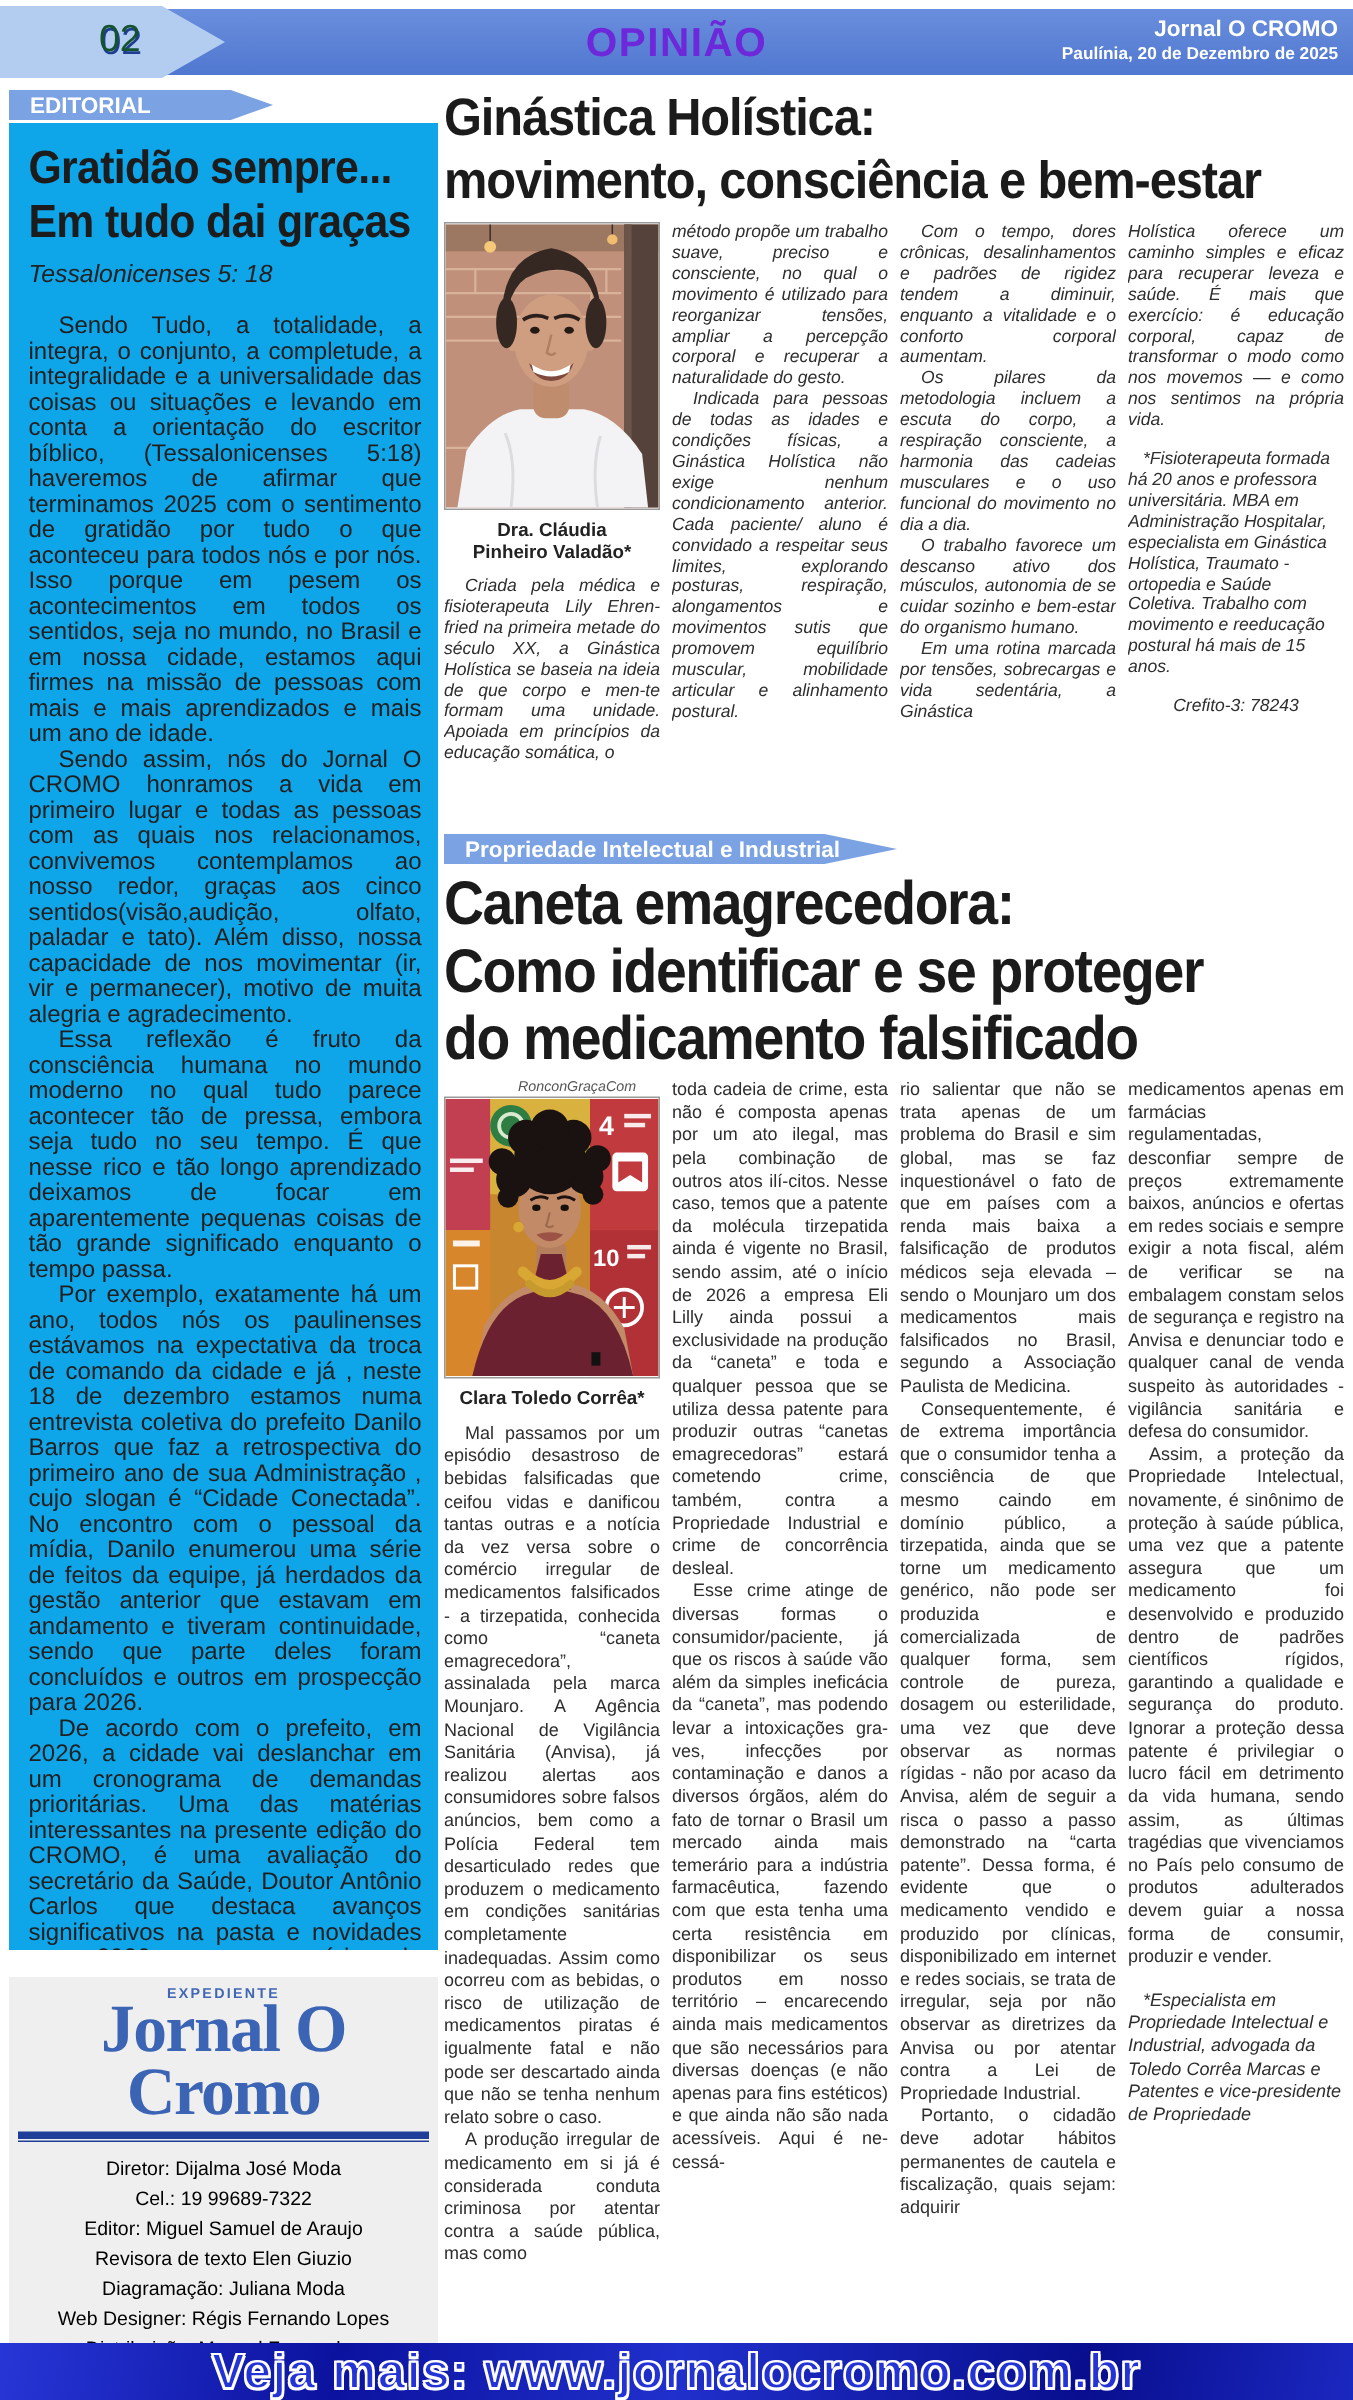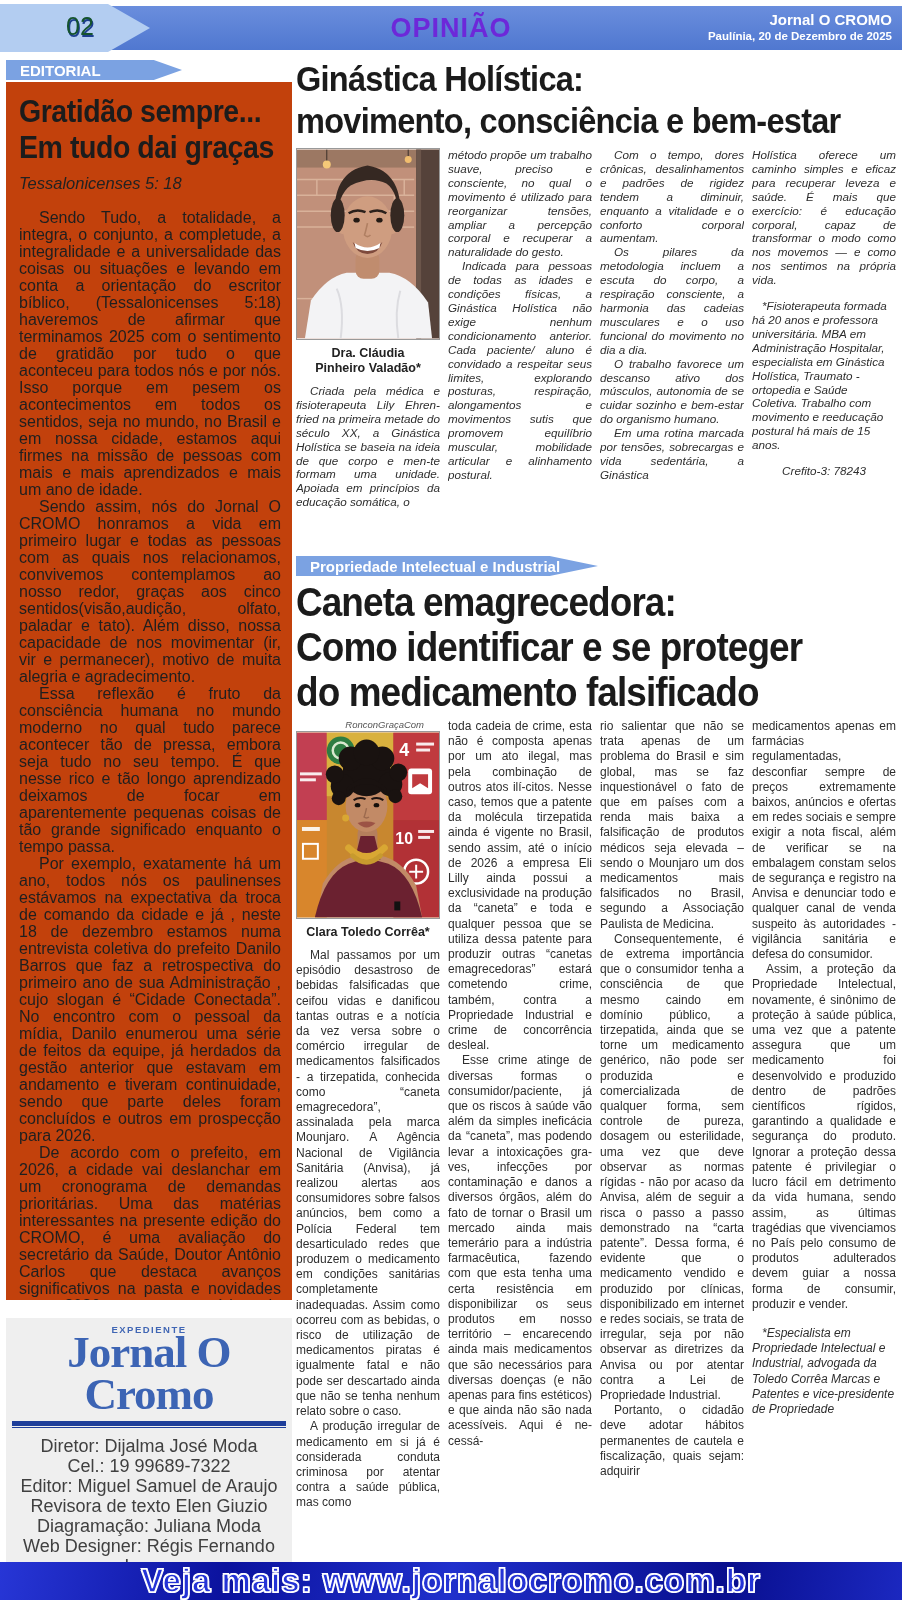--- a/index.html
+++ b/index.html
@@ -18,37 +18,37 @@
   .masthead-right{position:absolute;right:10px;top:4px;text-align:right;color:#fff;}
   .brand-line{font-size:15px;font-weight:bold;line-height:19px;}
   .date-line{font-size:11.5px;font-weight:bold;line-height:14px;}
 
   
   .left-col{position:absolute;left:6px;top:60px;width:286px;}
   .badge{height:20px;background:#7ba2e2;color:#fff;font-weight:bold;font-size:15px;
         display:flex;align-items:center;padding-left:14px;box-sizing:border-box;
         clip-path:polygon(0 0,84% 0,100% 50%,84% 100%,0 100%);}
   .badge-editorial{width:176px;}
-  .editorial-panel{margin-top:2px;background:#c2410c;height:1218px;box-sizing:border-box;
+  .editorial-panel{margin-top:2px;background:#0ea5e9;height:1218px;box-sizing:border-box;
         padding:12px 11px 10px 13px;overflow:hidden;}
   .editorial-title{font-size:31px;line-height:36px;font-weight:bold;color:#1c1c1c;
         letter-spacing:-0.5px;transform:scaleX(.92);transform-origin:left top;white-space:nowrap;}
   .editorial-verse{font-style:italic;font-size:16.5px;margin:8px 0 16px;color:#222;}
   .editorial-panel p.body{font-size:16px;line-height:17px;text-align:justify;color:#1f1f1f;
         margin:0;text-indent:20px;}
 
   
   .expediente{position:absolute;left:6px;top:1318px;width:286px;background:#efefef;
         text-align:center;box-sizing:border-box;padding:6px 4px 6px;}
   .exp-label{color:#4066b4;font-weight:bold;font-size:9.5px;letter-spacing:1.5px;}
   .exp-brand{font-family:"Liberation Serif","DejaVu Serif",serif;font-weight:bold;color:#3c64b4;
         font-size:45px;line-height:42px;letter-spacing:-1px;margin-top:-4px;}
   .exp-rule{border-top:5px solid #1e3e9a;margin:6px 2px 1px;}
   .exp-rule-thin{border-top:1.5px solid #1e3e9a;margin:0 2px 8px;}
-  .exp-staff div{font-size:18px;line-height:20px;color:#404040;}
+  .exp-staff div{font-size:13px;line-height:20px;color:#000000;}
   .exp-disclaimer{font-size:10.5px;line-height:13px;color:#333;margin:9px 8px 8px;}
 
   
   .right-col{position:absolute;left:296px;top:58px;width:602px;}
   .headline .line{font-weight:bold;color:#1b1b1b;transform:scaleX(.93);transform-origin:left top;
         white-space:nowrap;}
   .a1-title .line{font-size:35px;line-height:42px;letter-spacing:-0.8px;}
   .a2-title .line{font-size:41px;line-height:45px;letter-spacing:-1px;transform:scaleX(.9);}
   .cols{display:flex;gap:8px;}
   .col{width:144px;overflow:hidden;box-sizing:border-box;}

